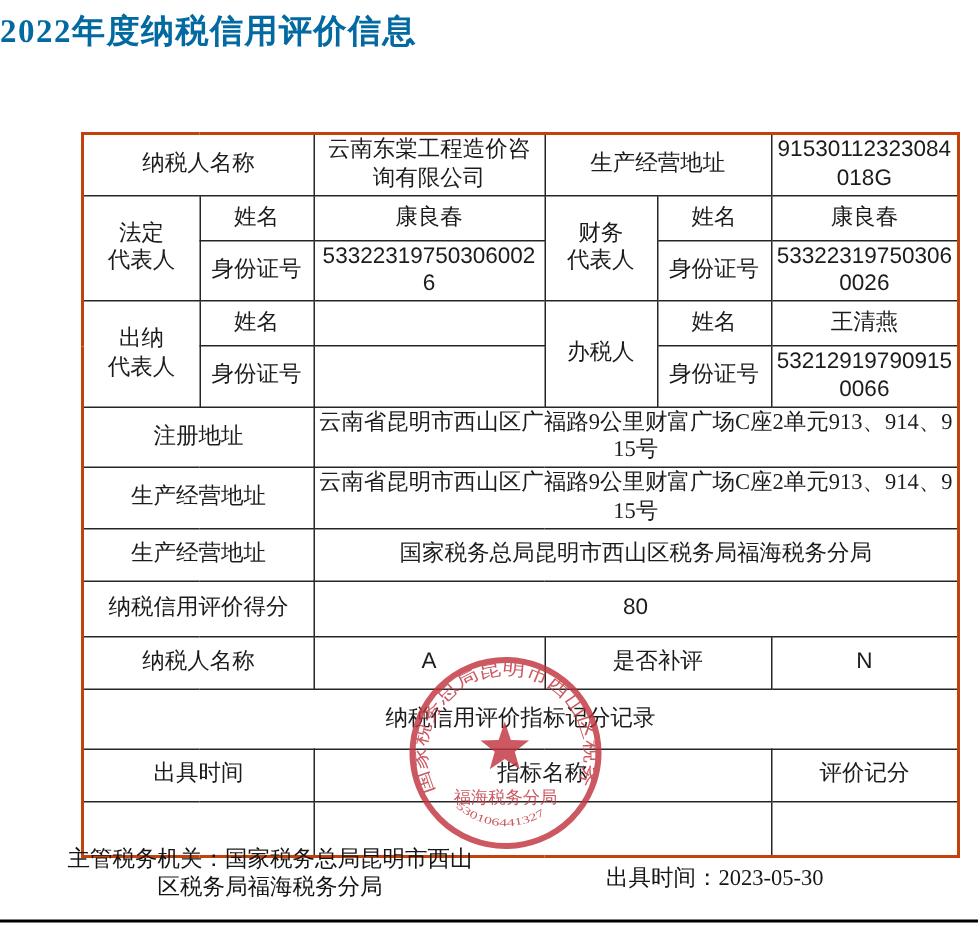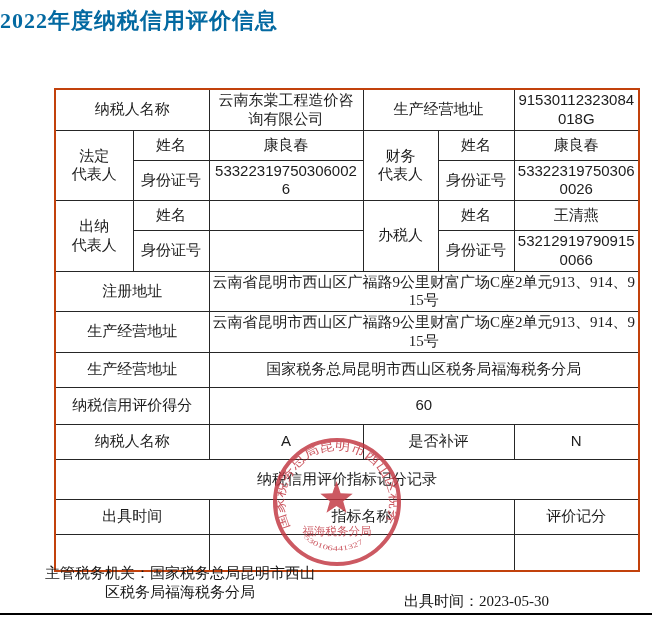--- a/index.html
+++ b/index.html
@@ -29,21 +29,21 @@
     position:absolute; left:270px; top:435px; width:134px; height:134px;
     opacity:0.82; pointer-events:none;
   }
   .seal text { font-family:"Liberation Serif","DejaVu Serif",serif; }
   .footer-left {
     position:absolute; left:38px; top:564px; width:284px;
     text-align:center; font-size:15px; line-height:1.25;
     white-space:pre-line; color:#161616;
   }
   .footer-right {
-    position:absolute; left:404px; top:576px; font-size:15px; color:#161616;margin-top:16px;
+    position:absolute; left:404px; top:576px; font-size:15px; color:#161616;
   }
   .bottom-rule {
     position:absolute; left:0; top:613px; width:652px; height:2px;
     background:#000;
   }
 </style>
 </head>
 <body>
 
 <div class="page">
@@ -104,21 +104,21 @@
       <tr style="height:40px">
         <td colspan="2">生产经营地址</td>
         <td colspan="4">云南省昆明市西山区广福路9公里财富广场C座2单元913、914、915号</td>
       </tr>
       <tr style="height:35px">
         <td colspan="2">生产经营地址</td>
         <td colspan="4">国家税务总局昆明市西山区税务局福海税务分局</td>
       </tr>
       <tr style="height:37px">
         <td colspan="2">纳税信用评价得分</td>
-        <td colspan="4" class="num">60</td>
+        <td colspan="4" class="num">80</td>
       </tr>
       <tr style="height:35px">
         <td colspan="2">纳税人名称</td>
         <td class="num">A</td>
         <td colspan="2">是否补评</td>
         <td class="num">N</td>
       </tr>
       <tr style="height:40px">
         <td colspan="6">纳税信用评价指标记分记录</td>
       </tr>

